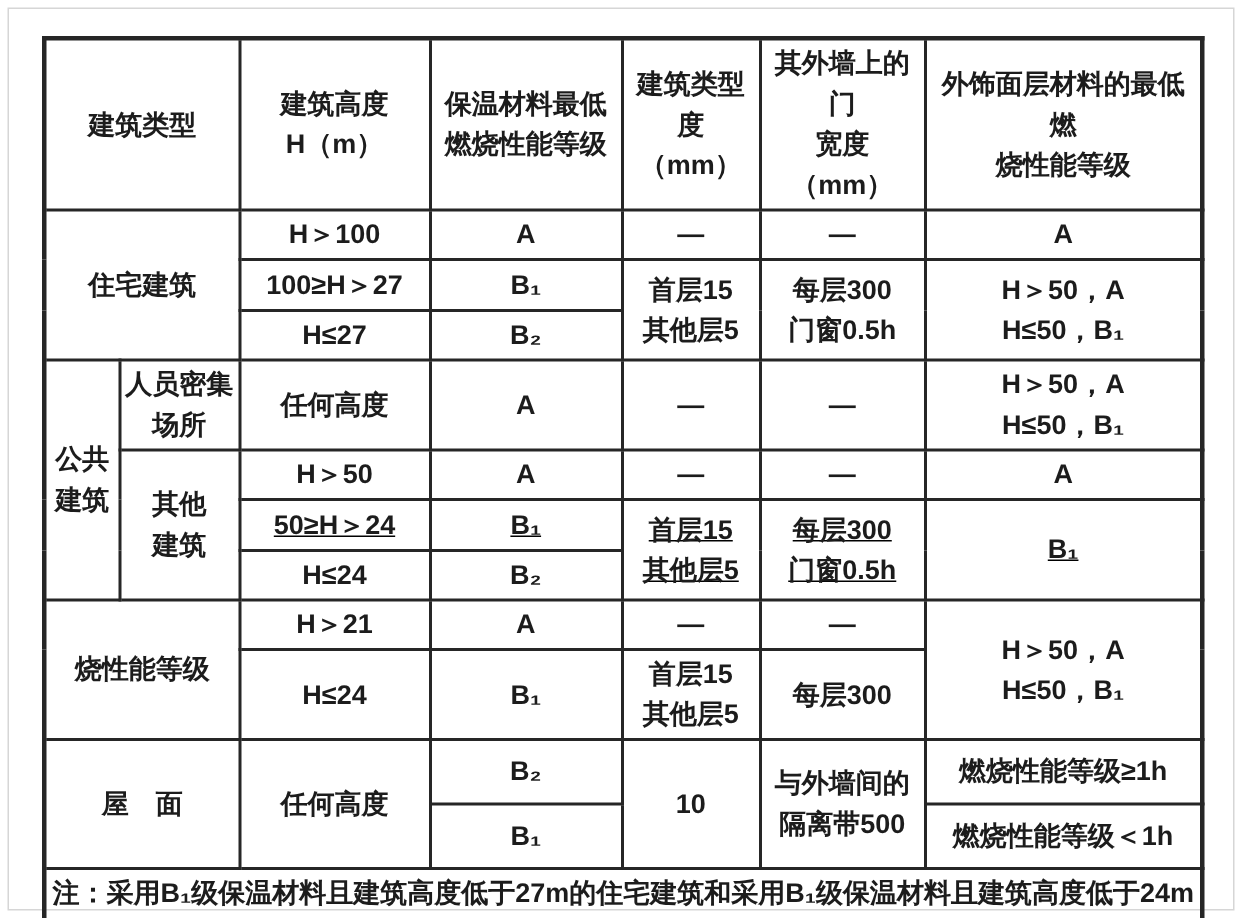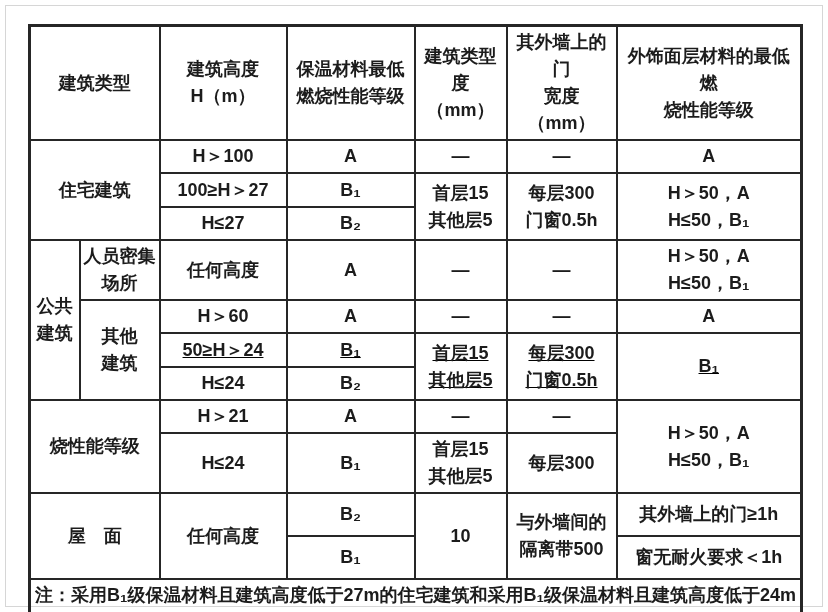--- a/index.html
+++ b/index.html
@@ -124,21 +124,21 @@
       <td>任何高度</td>
       <td>A</td>
       <td>—</td>
       <td>—</td>
       <td>H＞50，A
 H≤50，B₁</td>
     </tr>
     <tr class="h-o1">
       <td rowspan="3">其他
 建筑</td>
-      <td>H＞60</td>
+      <td>H＞50</td>
       <td>A</td>
       <td>—</td>
       <td>—</td>
       <td>A</td>
     </tr>
     <tr class="h-o2">
       <td>50≥H＞24</td>
       <td>B₁</td>
       <td rowspan="2">首层15
 其他层5</td>
@@ -168,25 +168,25 @@
       <td>每层300</td>
     </tr>
 
     <tr class="h-roof1">
       <td colspan="2" rowspan="2">屋　面</td>
       <td rowspan="2">任何高度</td>
       <td>B₂</td>
       <td rowspan="2">10</td>
       <td rowspan="2">与外墙间的
 隔离带500</td>
-      <td>其外墙上的门≥1h</td>
+      <td>燃烧性能等级≥1h</td>
     </tr>
     <tr class="h-roof2">
       <td>B₁</td>
-      <td>窗无耐火要求＜1h</td>
+      <td>燃烧性能等级＜1h</td>
     </tr>
 
     <tr class="h-note">
       <td colspan="7" class="note-cell">注：采用B₁级保温材料且建筑高度低于27m的住宅建筑和采用B₁级保温材料且建筑高度低于24m的公
 　共建筑，其外墙上的门、窗无耐火要求。</td>
     </tr>
   </tbody>
     </table>
 </div>
 

